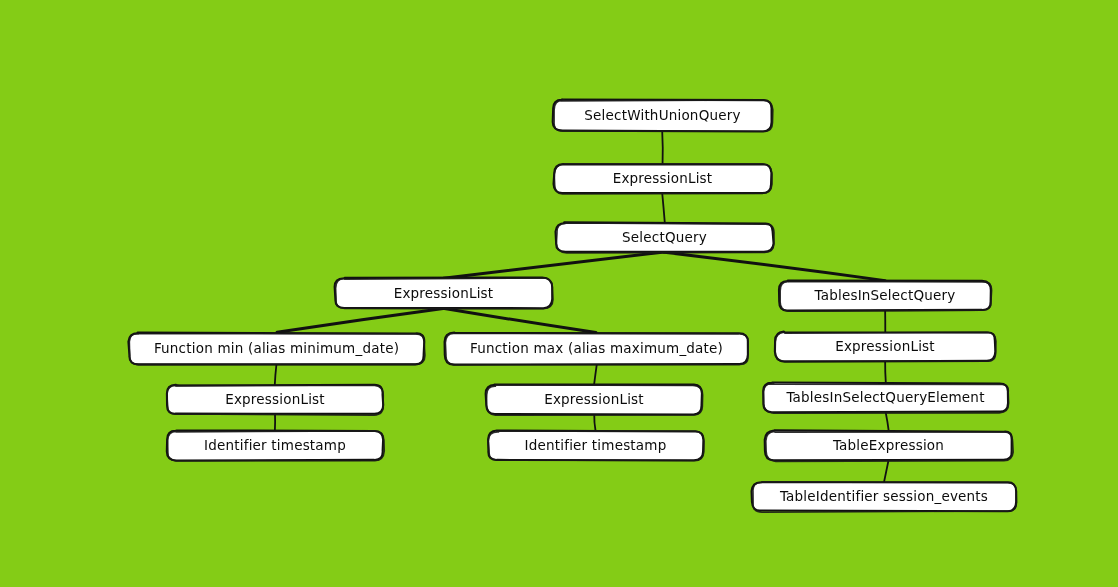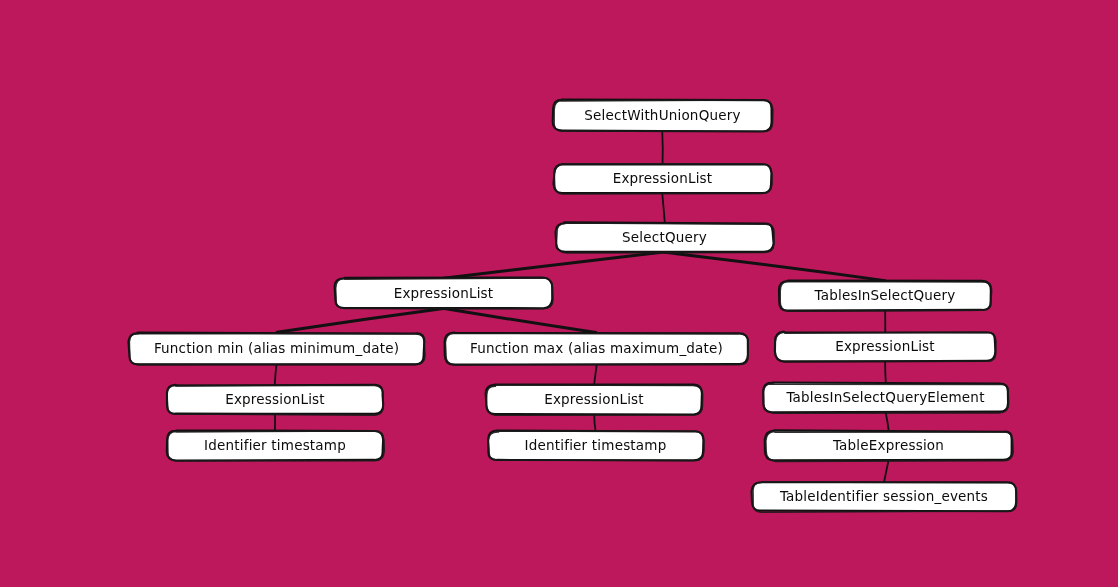--- a/index.html
+++ b/index.html
@@ -4,21 +4,21 @@
 <style>
   html, body {
     margin: 0;
     padding: 0;
     background: #ffffff;
   }
   #canvas {
     position: relative;
     width: 1118px;
     height: 587px;
-    background: #be185d;
+    background: #84cc16;
     overflow: hidden;
     font-family: "DejaVu Sans", sans-serif;
   }
   #diagram-svg {
     position: absolute;
     left: 0;
     top: 0;
     width: 1118px;
     height: 587px;
   }

